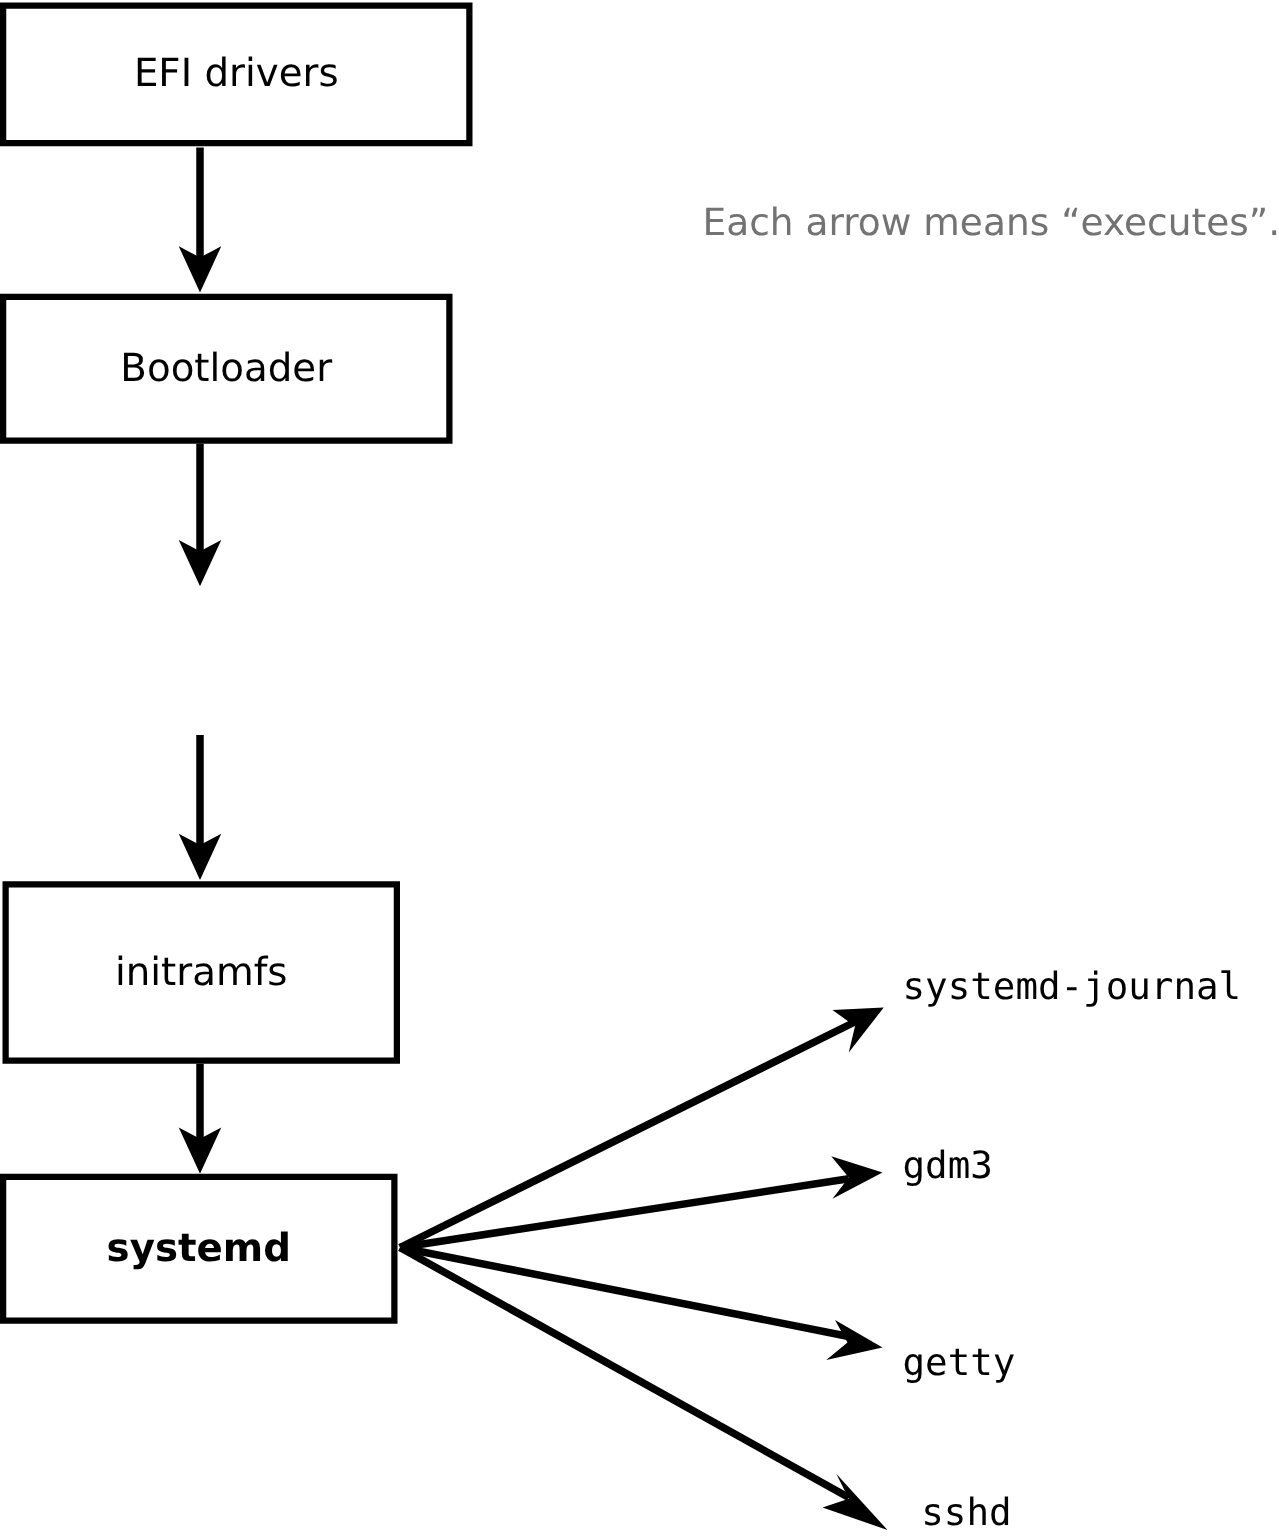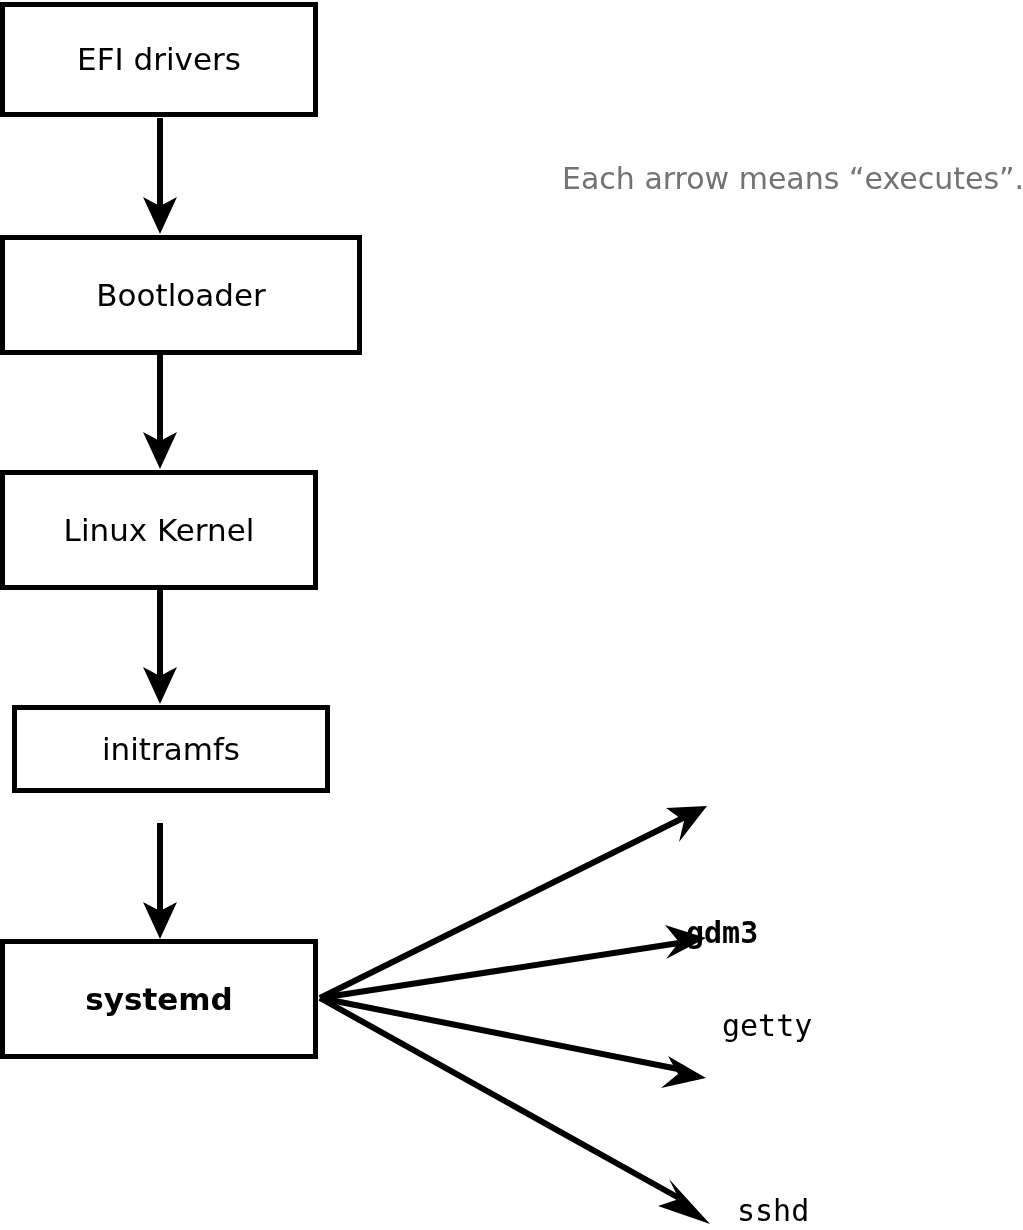--- a/index.html
+++ b/index.html
@@ -103,42 +103,40 @@
       <line x1="320" y1="998" x2="678" y2="1069" stroke="#000000" stroke-width="6"></line>
       <polygon points="706,1078 668,1056 678,1074 661,1088" fill="#000000"></polygon>
     </g>
 
     <g>
       <line x1="320" y1="998" x2="679" y2="1198" stroke="#000000" stroke-width="6"></line>
       <polygon points="710,1224 669,1179 679,1199 658,1206" fill="#000000"></polygon>
     </g>
   </svg>
 
-  <div class="stage-box" style="left:0px; top:2px; width:318px; height:115px;">
+  <div class="stage-box" style="left:0px; top:2px; width:378px; height:115px;">
     <span class="stage-label">EFI drivers</span>
   </div>
 
   <div class="stage-box" style="left:0px; top:235px; width:362px; height:120px;">
     <span class="stage-label">Bootloader</span>
   </div>
 
-  <div class="stage-box" style="left:0px; top:470px; width:318px; height:120px;">
-    <span class="stage-label">Linux Kernel</span>
-  </div>
 
-  <div class="stage-box" style="left:12px; top:705px; width:318px; height:88px;">
+  <div class="stage-box" style="left:2px; top:705px; width:318px; height:146px;">
     <span class="stage-label">initramfs</span>
   </div>
 
   <div class="stage-box" style="left:0px; top:939px; width:318px; height:120px;font-weight:bold;">
     <span class="stage-label">systemd</span>
   </div>
 
+  <div class="service-label" style="left:722px; top:775px;">systemd-journal</div>
 
-  <div class="service-label" style="left:686px; top:918px;font-weight:bold;">gdm3</div>
+  <div class="service-label" style="left:722px; top:918px;">gdm3</div>
 
-  <div class="service-label" style="left:722px; top:1011px;">getty</div>
+  <div class="service-label" style="left:722px; top:1076px;">getty</div>
 
   <div class="service-label" style="left:714px; top:1196px;margin-left:23px;">sshd</div>
 
   <div class="legend-note" style="left:562px; top:164px;">Each arrow means “executes”.</div>
 
 </div>
 
 </body></html>

